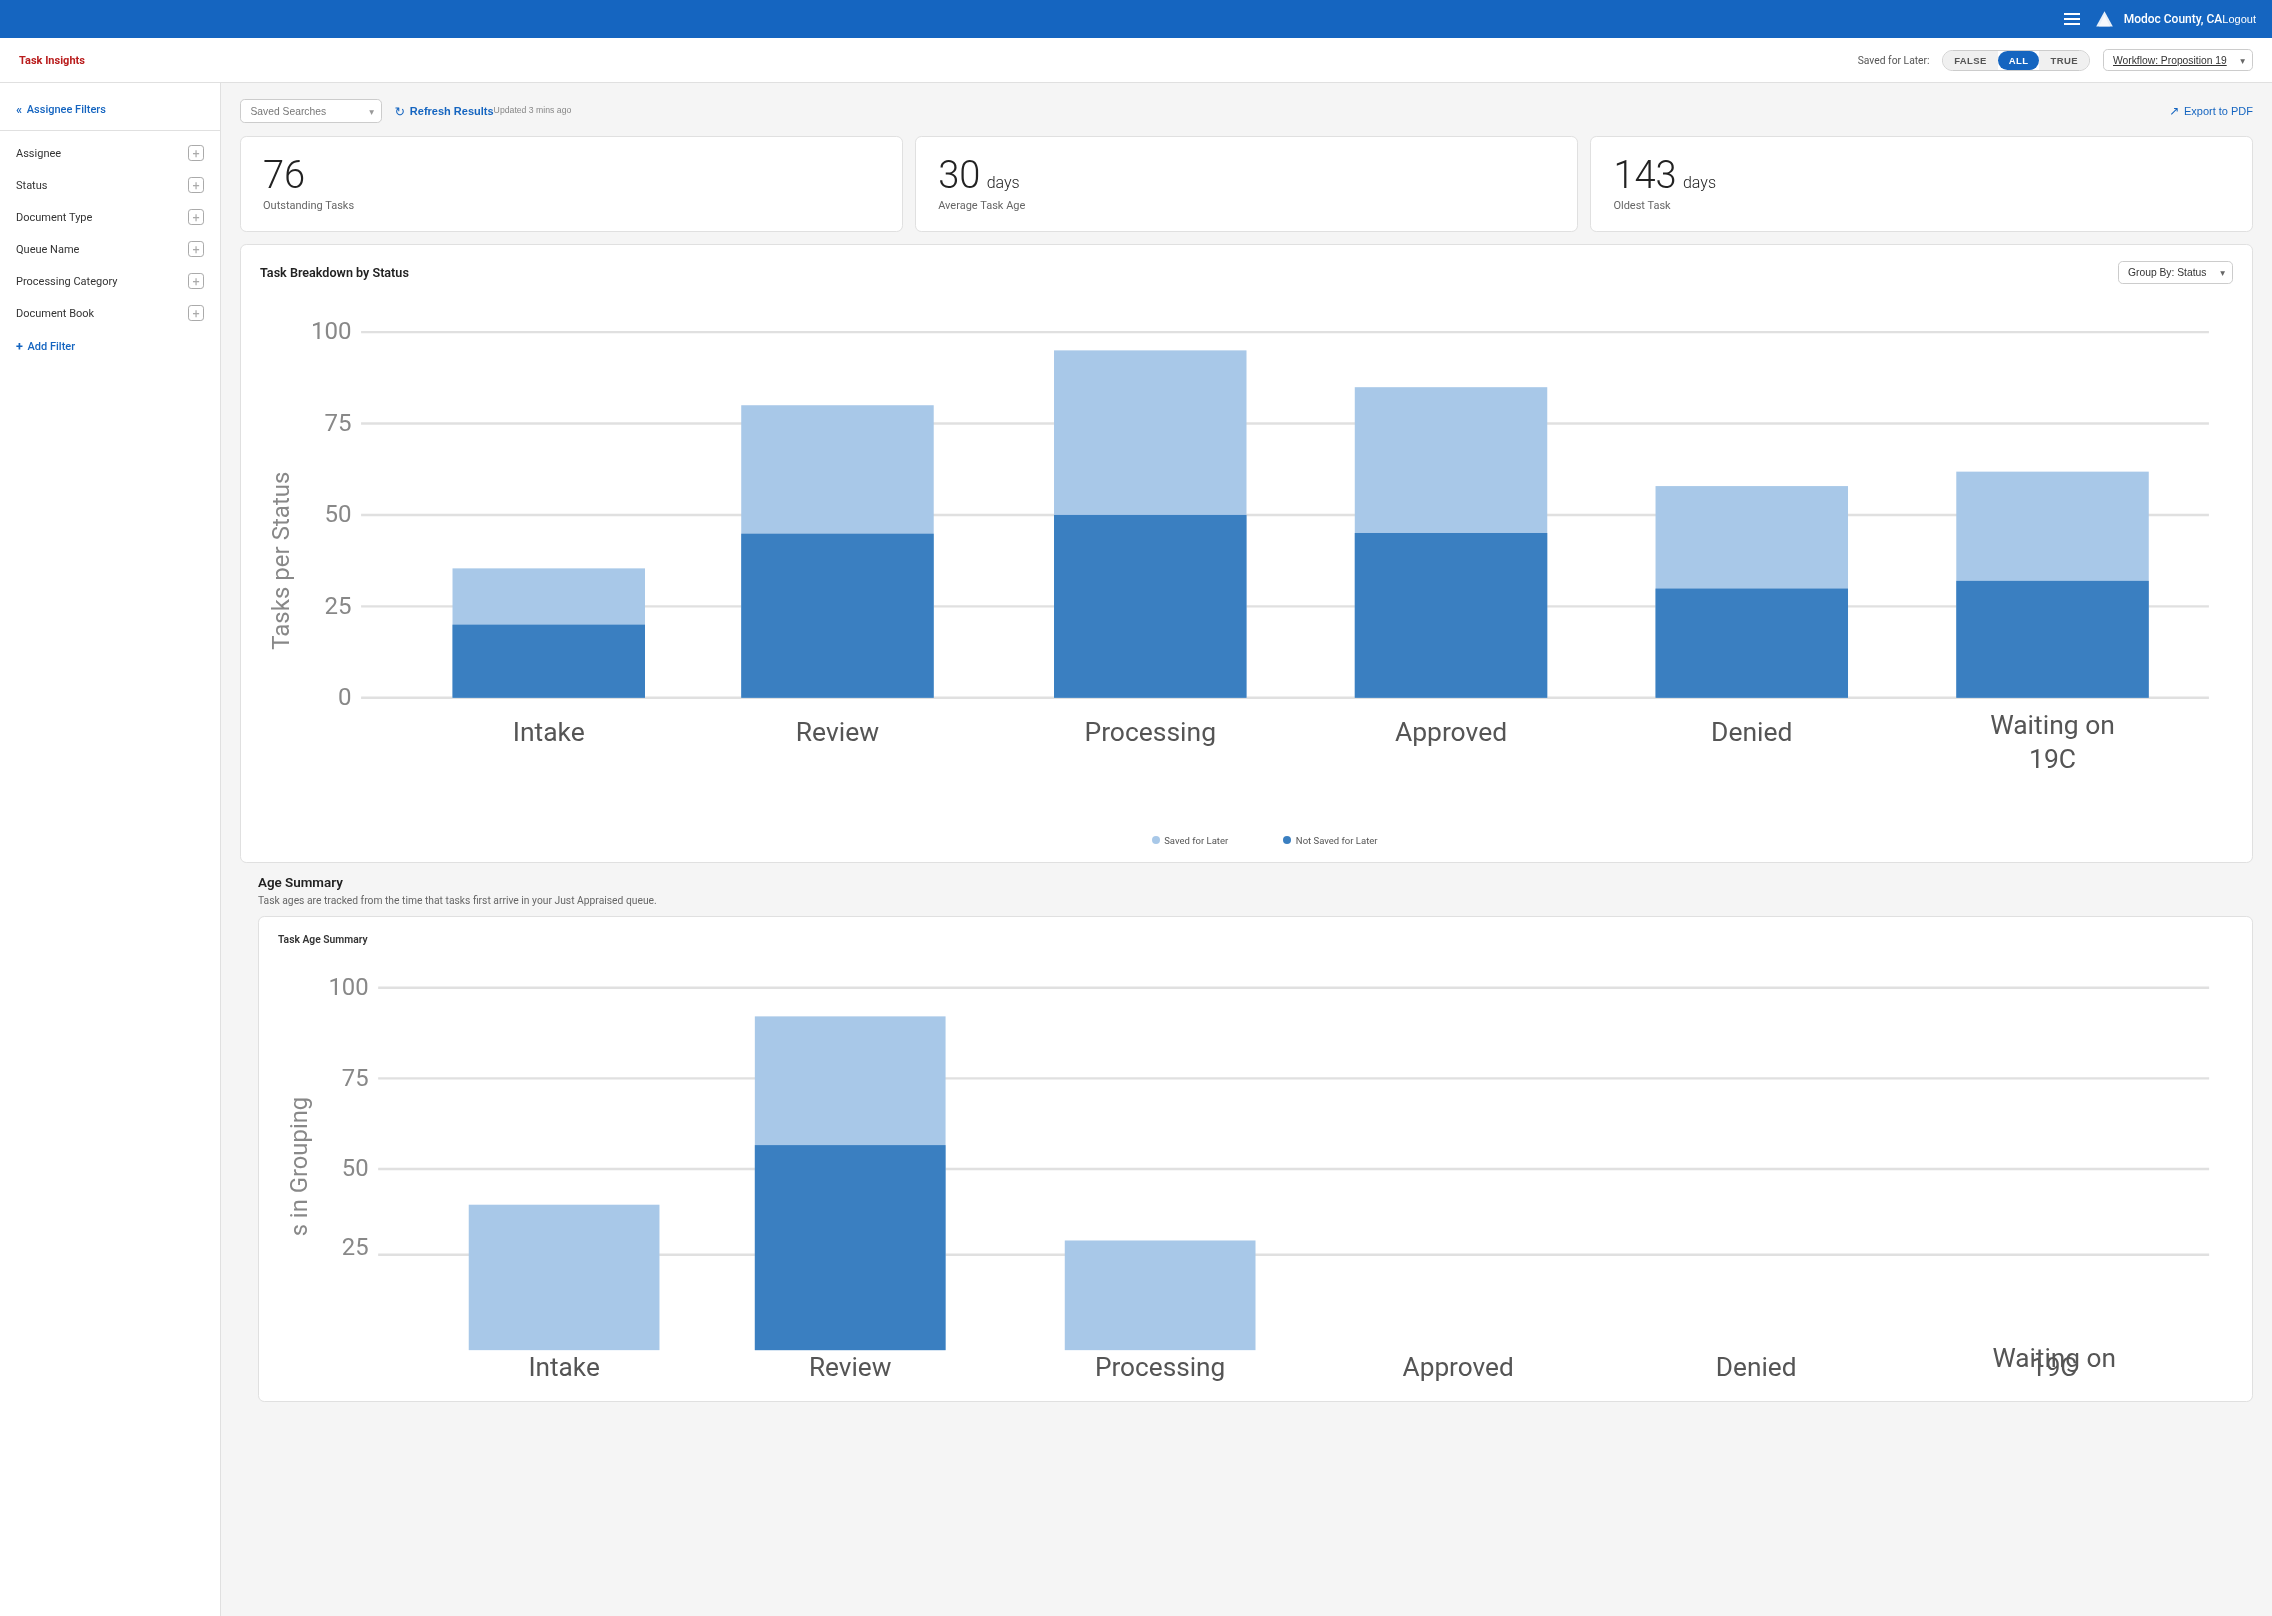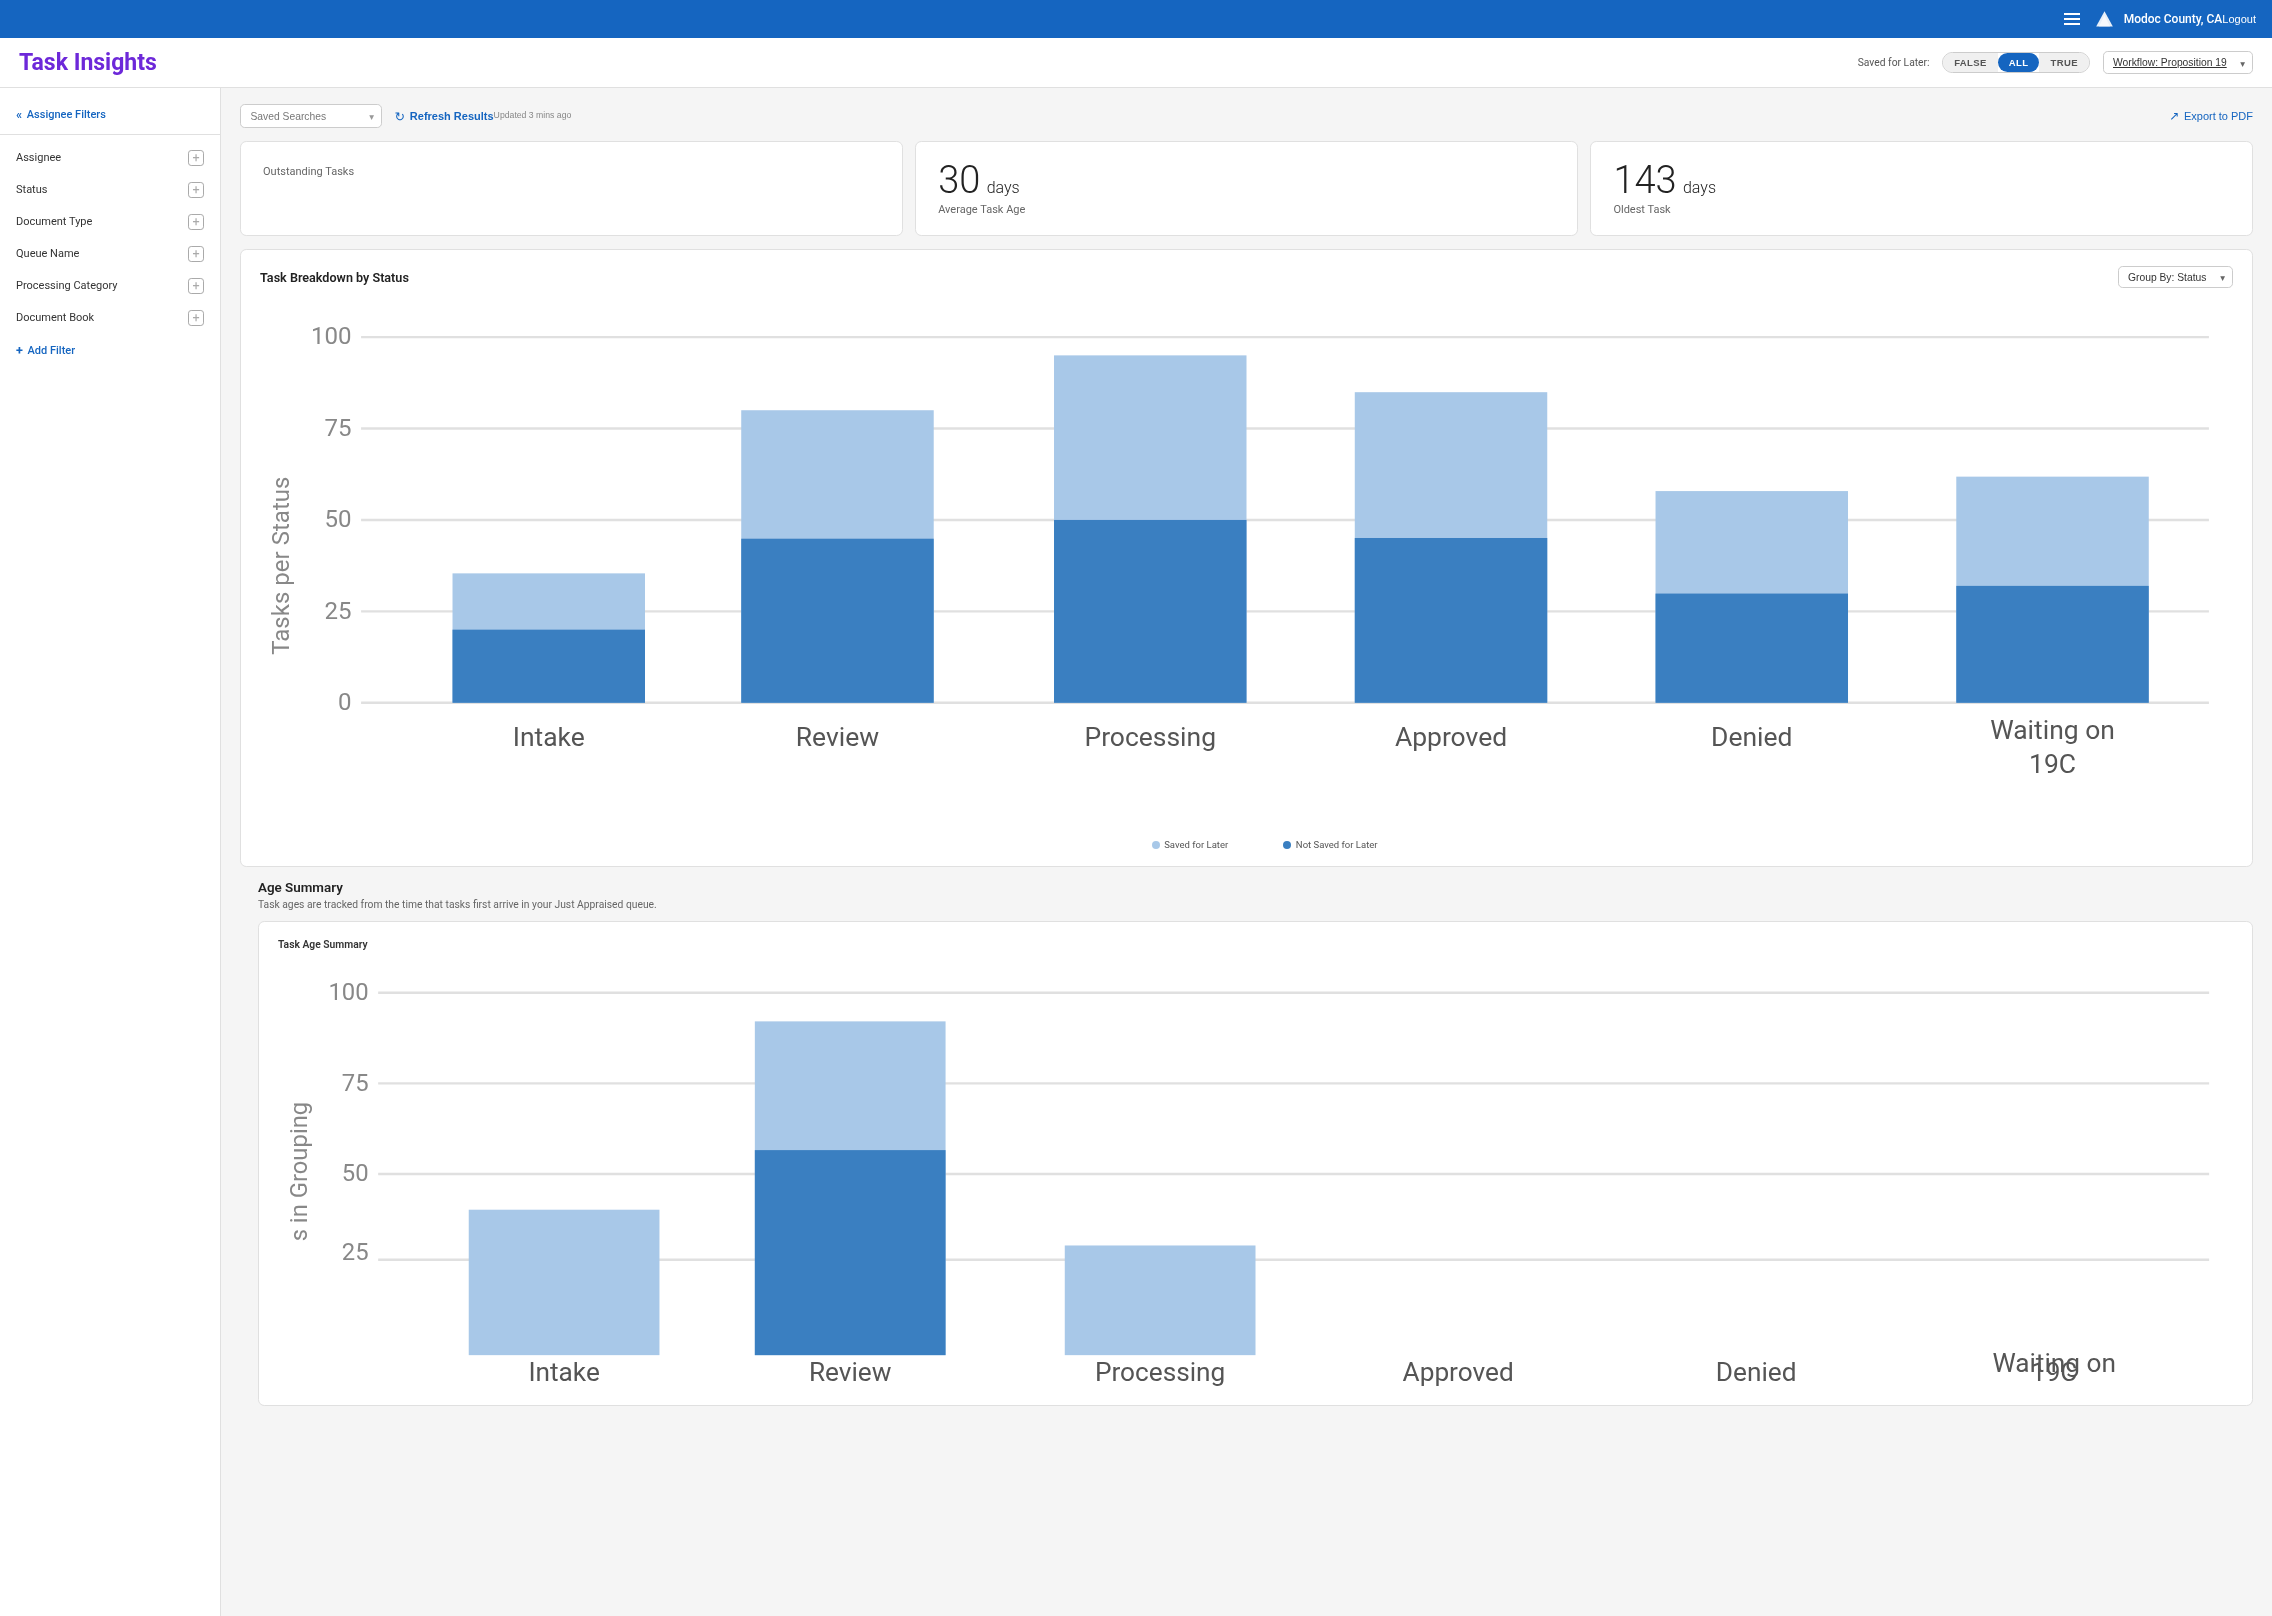--- a/index.html
+++ b/index.html
@@ -25,21 +25,21 @@
 
     
     .page-header {
       background: white;
       padding: 11px 19px;
       border-bottom: 0.8px solid #e0e0e0;
       display: flex;
       align-items: center;
       justify-content: space-between;
     }
-    .page-title { font-size: 23px; font-weight: 700; color: #6d28d9; }
+    .page-title { font-size: 11px; font-weight: 700; color: #b91c1c; }
     .header-controls { display: flex; align-items: center; gap: 12.6px; }
     .saved-for-later-label { font-size: 10.3px; color: #555; }
     .toggle-group { display: flex; border: 0.8px solid #ccc; border-radius: 16px; overflow: hidden; }
     .toggle-btn {
       padding: 4px 11px;
       font-size: 9.5px;
       font-weight: 600;
       border: none;
       cursor: pointer;
       background: #f0f0f0;
@@ -362,20 +362,23 @@
         </button>
       </div>
       <button class="export-btn">
         <span style="font-size:12px;">↗</span>
         <span>Export to PDF</span>
       </button>
     </div>
 
     <div class="stats-row">
       <div class="stat-card">
+        <div class="stat-number-row">
+          <span class="stat-number">76</span>
+        </div>
         <div class="stat-label">Outstanding Tasks</div>
       </div>
       <div class="stat-card">
         <div class="stat-number-row">
           <span class="stat-number">30</span>
           <span class="stat-unit">days</span>
         </div>
         <div class="stat-label">Average Task Age</div>
       </div>
       <div class="stat-card">

